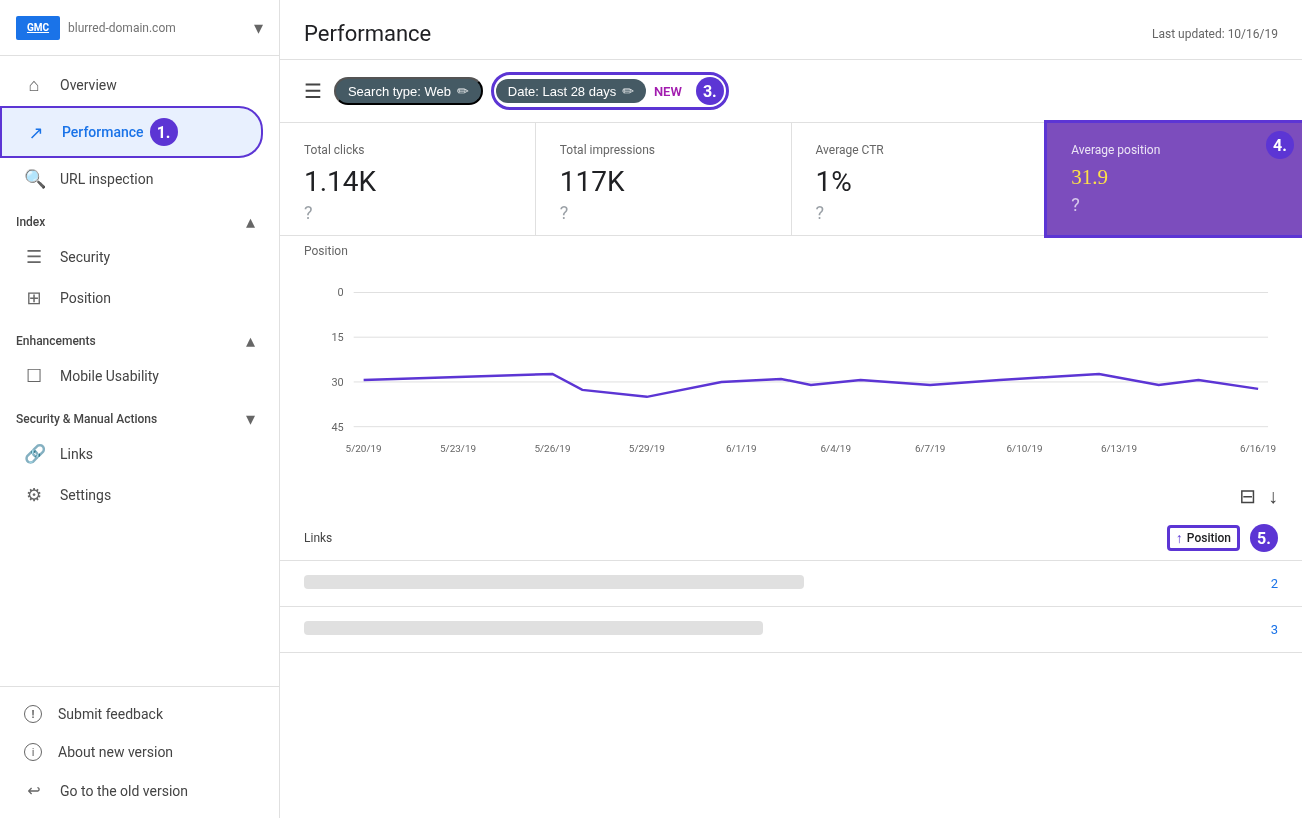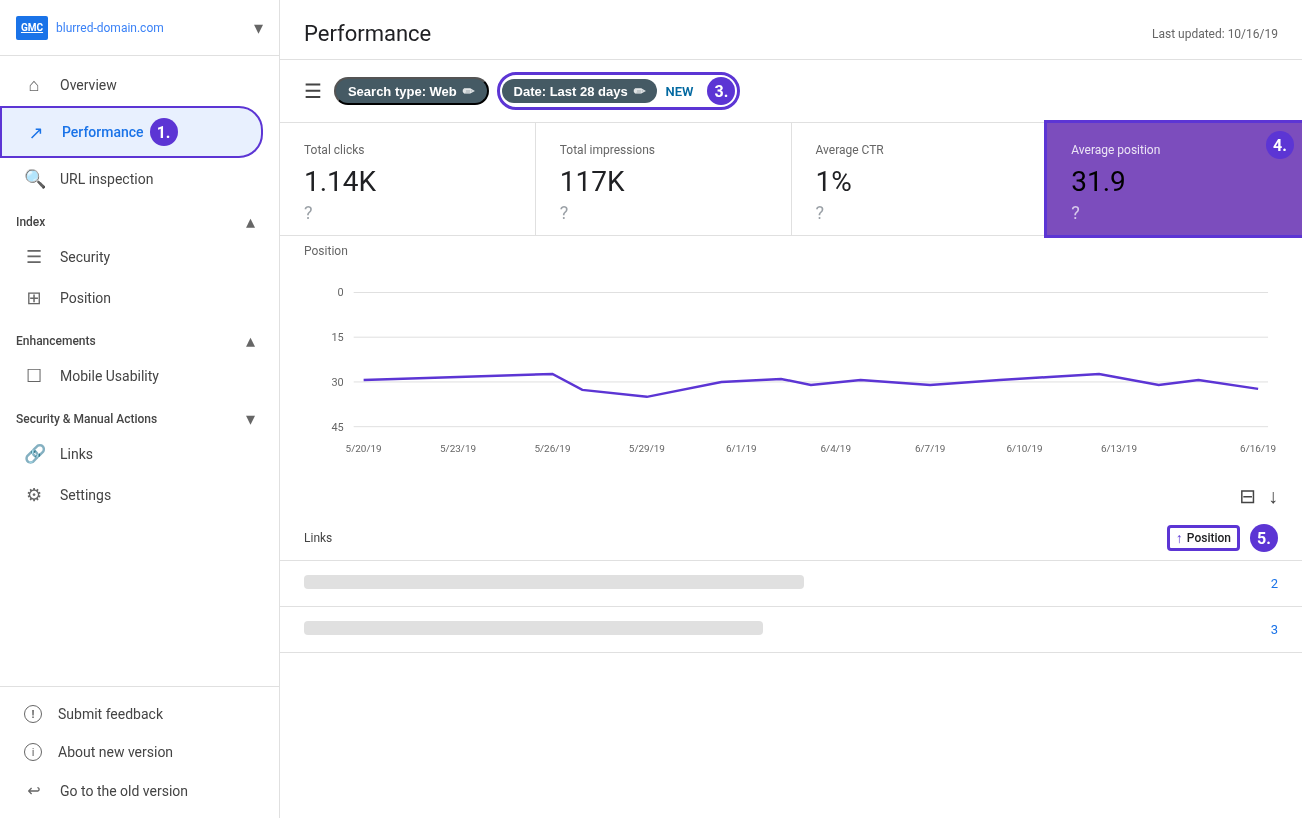--- a/index.html
+++ b/index.html
@@ -17,30 +17,30 @@
       overflow-y: auto;
     }
     .sidebar-logo {
       display: flex;
       align-items: center;
       padding: 12px 16px;
       border-bottom: 1px solid #e0e0e0;
       min-height: 56px;
     }
     .logo-box {
-      width: 32px; height: 24px;
+      width: 44px; height: 24px;
       background: #1a73e8;
       border-radius: 2px;
       display: flex; align-items: center; justify-content: center;
       color: #fff; font-size: 10px; font-weight: bold;
       margin-right: 8px;
       text-decoration: underline;
     }
     .logo-text {
-      font-size: 12px; color: #3b82f6;
+      font-size: 12px; color: #737373;
       flex: 1;
     }
     .logo-chevron { color: #666; font-size: 18px; cursor: pointer; }
 
     .sidebar-nav { flex: 1; padding: 8px 0; }
 
     .nav-item {
       display: flex;
       align-items: center;
       padding: 10px 24px;
@@ -117,39 +117,39 @@
       margin-right: 4px;
     }
     .chip {
       display: flex;
       align-items: center;
       background: #455a64;
       color: #fff;
       border-radius: 16px;
       padding: 4px 12px;
       font-size: 13px;
-      font-weight: 700;
+      font-weight: 400;
       cursor: pointer;
       gap: 6px;
     }
     .chip .edit-icon { font-size: 14px; opacity: 0.85; }
     .toolbar-date-group {
       display: flex;
       align-items: center;
       border: 3px solid #5c35d4;
       border-radius: 20px;
       padding: 2px;
     }
     .toolbar-date-group .chip {
       border: none;
     }
     .new-badge {
       font-size: 13px;
       font-weight: 600;
-      color: #0369a1;
+      color: #a21caf;
       padding: 4px 8px;
       cursor: pointer;
     }
     .last-updated {
       margin-left: auto;
       font-size: 12px;
       color: #666;
     }
 
     
@@ -167,21 +167,21 @@
     .stat-card.highlighted {
       background: #7c4dbd;
       color: #fff;
       border: 3px solid #5c35d4;
       margin: -3px;
       z-index: 1;
     }
     .stat-label { font-size: 12px; color: #666; margin-bottom: 8px; }
     .stat-card.highlighted .stat-label { color: rgba(255,255,255,0.85); }
     .stat-value { font-size: 28px; font-weight: 400; color: #202124; }
-    .stat-card.highlighted .stat-value { color: #000000; font-size: 28px; }
+    .stat-card.highlighted .stat-value { color: #fde047; font-size: 21px; font-family: Liberation Serif, serif; }
     .stat-info { margin-top: 4px; color: #9aa0a6; font-size: 18px; }
     .stat-card.highlighted .stat-info { color: rgba(255,255,255,0.7); }
 
     
     .chart-area {
       padding: 16px 24px 8px 24px;
       position: relative;
       height: 240px;
     }
     .chart-y-label { font-size: 12px; color: #666; position: absolute; left: 24px; }

